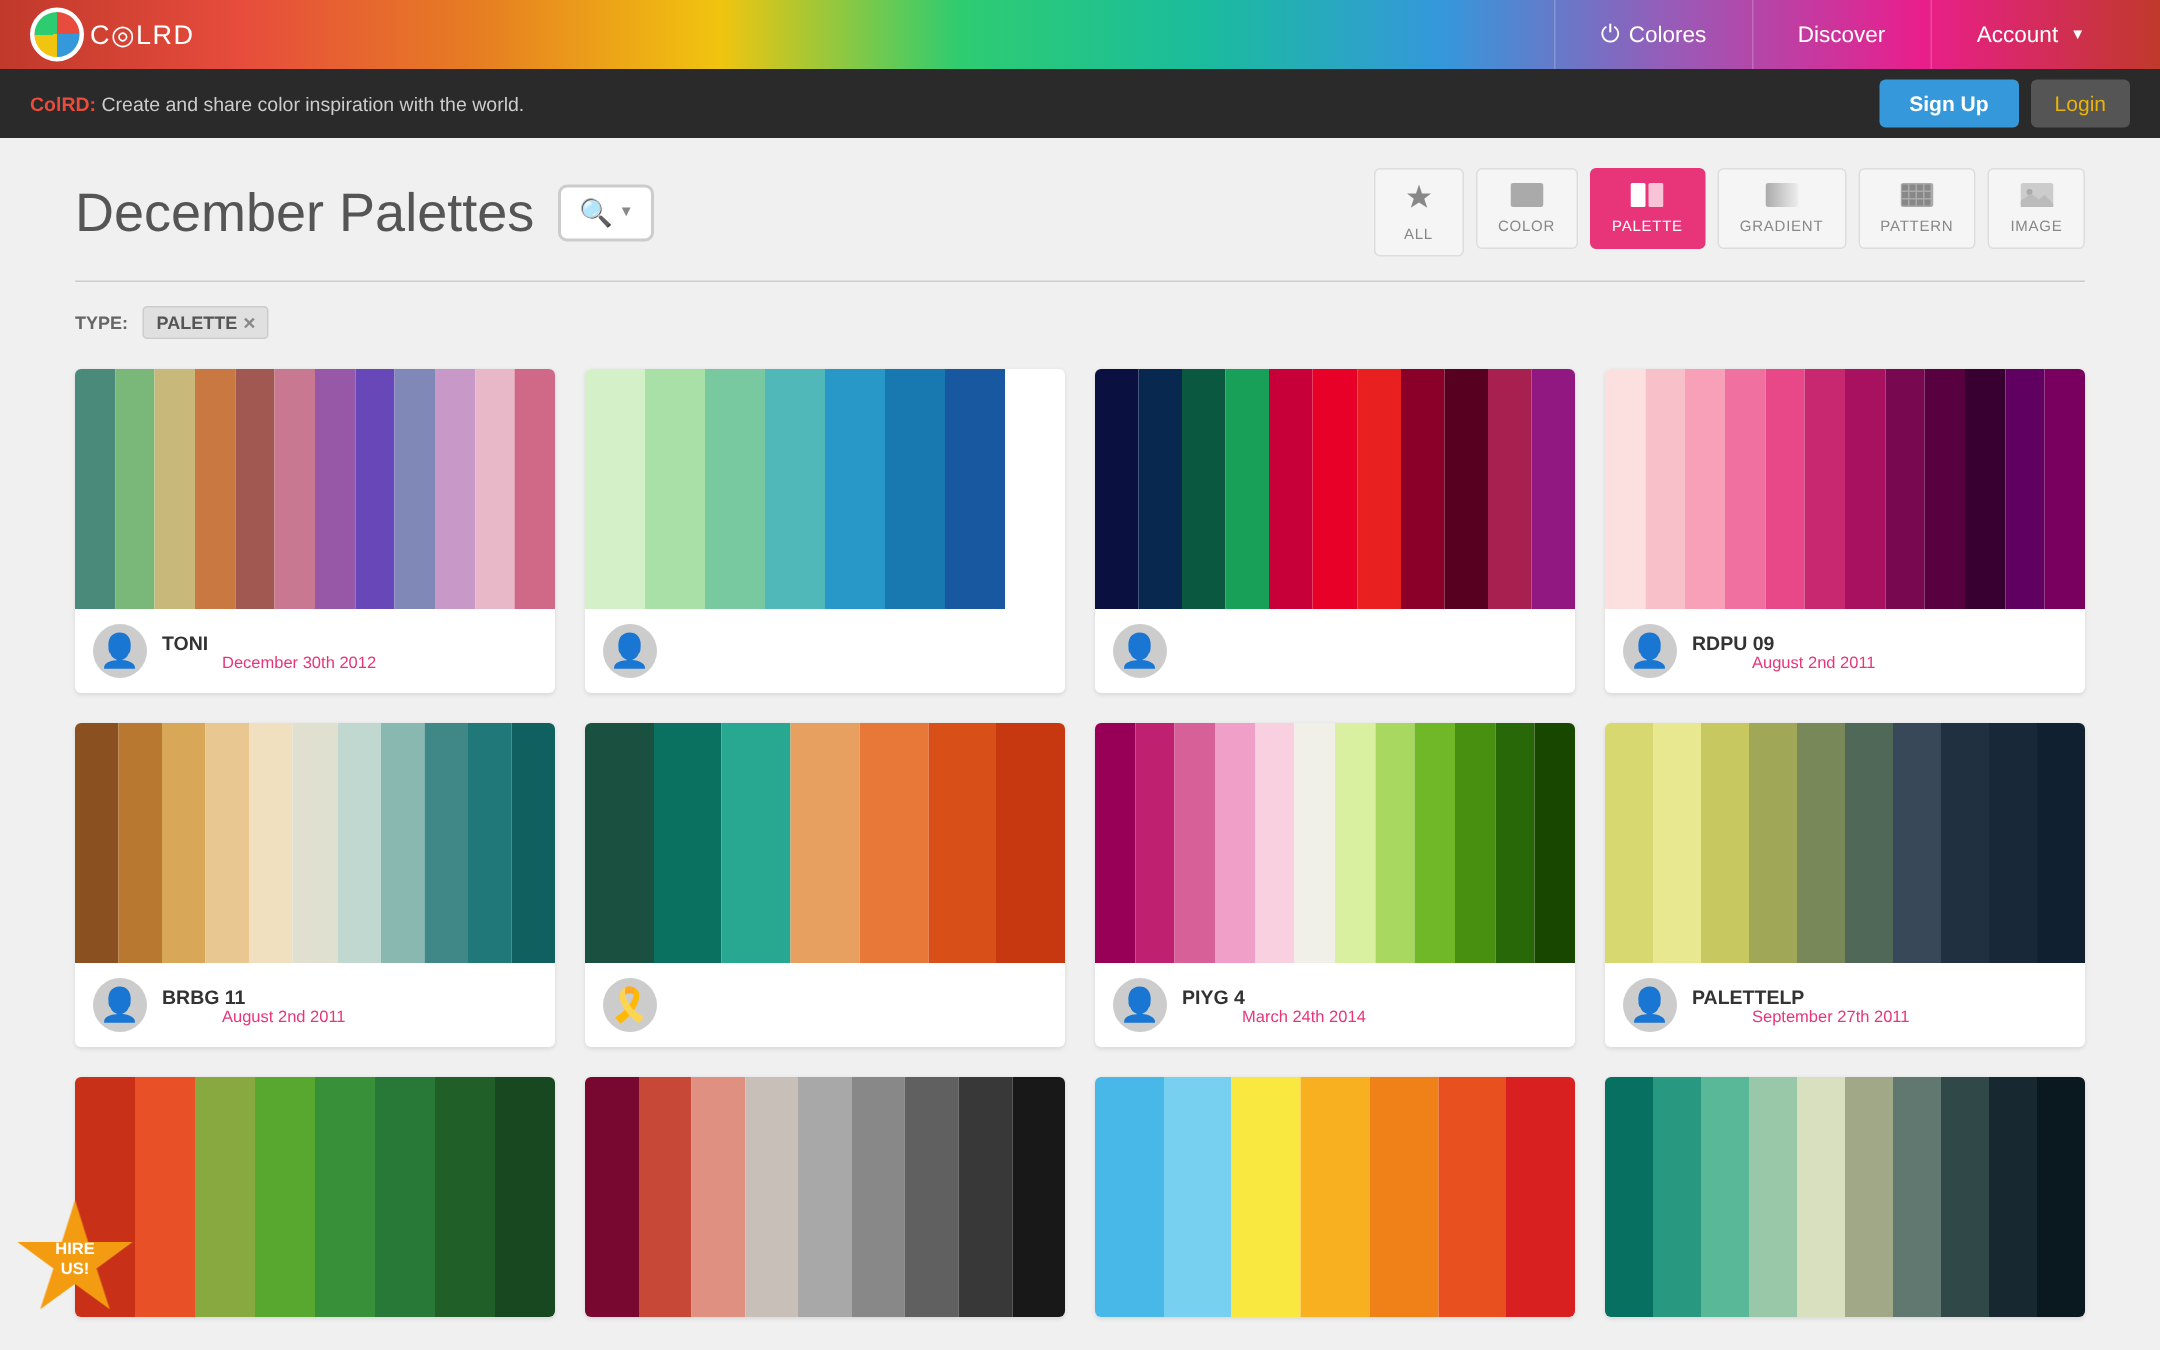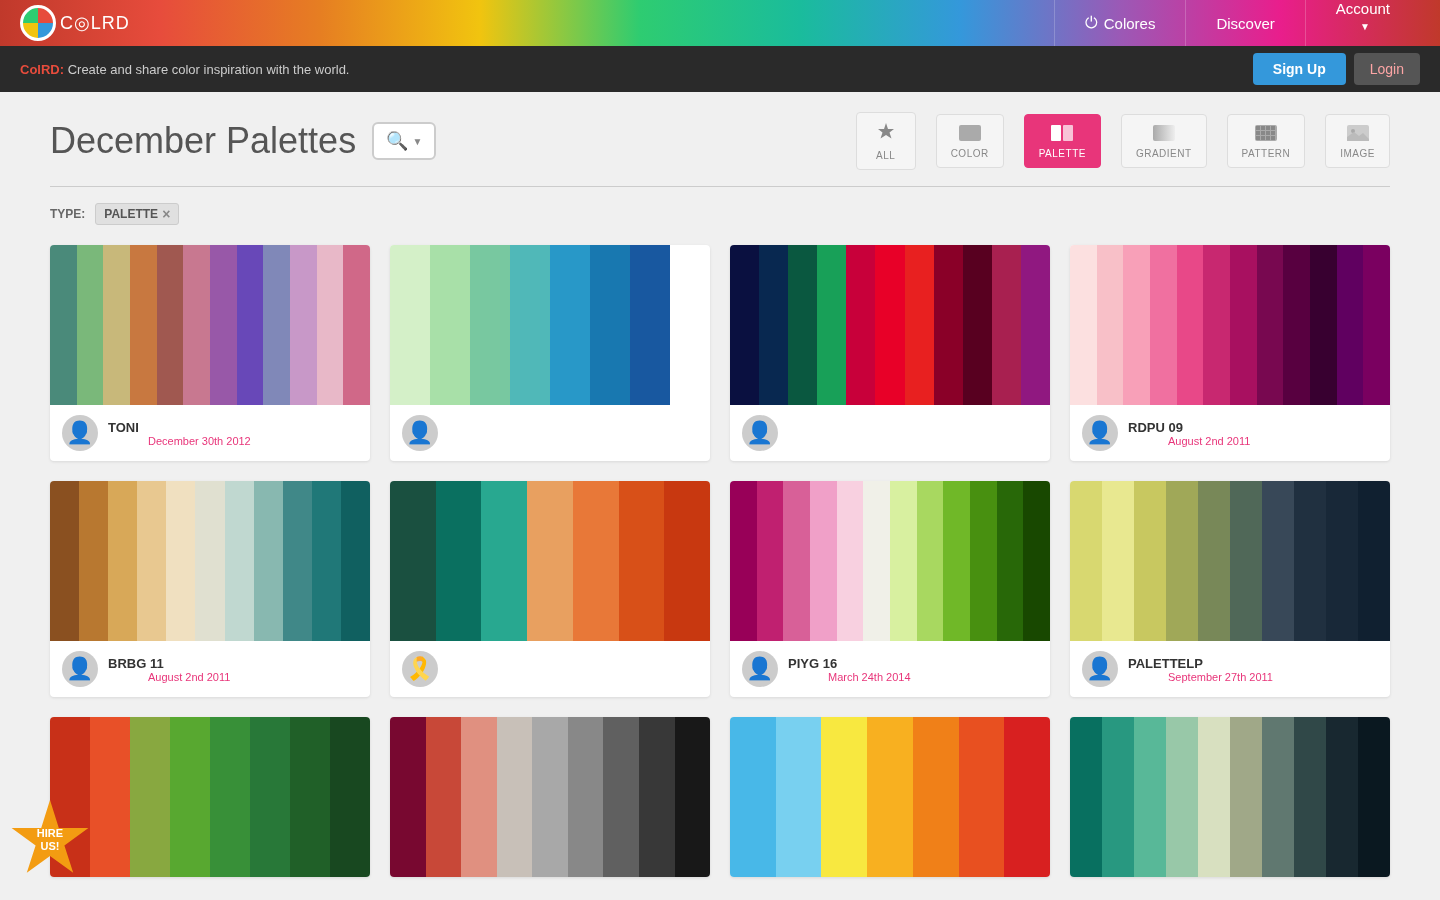--- a/index.html
+++ b/index.html
@@ -44,21 +44,21 @@
       padding: 0 30px;
       height: 46px;
       display: flex;
       align-items: center;
       font-size: 15px;
       cursor: pointer;
       border-left: 1px solid rgba(255,255,255,0.2);
     }
     #create-nav { gap: 6px; }
     #create-icon { font-size: 16px; }
-    #account-nav { gap: 4px; flex-direction: column; }
+    #account-nav { gap: 4px; }
     #account-arrow { font-size: 10px; margin-left: 4px; }
 
     
     #announce-bar {
       background: #2a2a2a;
       height: 46px;
       display: flex;
       align-items: center;
       padding: 0 20px;
       justify-content: space-between;
@@ -79,21 +79,21 @@
       color: white;
       border: none;
       padding: 8px 20px;
       border-radius: 4px;
       font-size: 14px;
       font-weight: bold;
       cursor: pointer;
     }
     #login-btn {
       background: #555;
-      color: #fca5a5;
+      color: #eab308;
       border: none;
       padding: 8px 16px;
       border-radius: 4px;
       font-size: 14px;
       cursor: pointer;
       text-align: right;
     }
 
     
     #main {
@@ -123,22 +123,22 @@
       background: white;
       cursor: pointer;
       gap: 4px;
     }
     #search-icon-svg { color: #888; font-size: 18px; }
     #search-dropdown-arrow { color: #888; font-size: 10px; }
 
     
     #filter-tabs {
       display: flex;
-      align-items: center;
-      gap: 20px;
+      align-items: flex-start;
+      gap: 8px;
       margin-left: auto;
       padding-left: 28px;
     }
     .filter-tab {
       display: flex;
       flex-direction: column;
       align-items: center;
       padding: 8px 14px;
       border-radius: 4px;
       cursor: pointer;
@@ -522,21 +522,21 @@
           <div class="swatch" style="background-color: rgb(112, 184, 40);"></div>
           <div class="swatch" style="background-color: rgb(72, 144, 16);"></div>
           <div class="swatch" style="background-color: rgb(40, 104, 8);"></div>
           <div class="swatch" style="background-color: rgb(24, 72, 0);"></div>
         </div>
         <div class="palette-info">
           <div class="avatar">
             <span class="avatar-icon">👤</span>
           </div>
           <div class="palette-meta">
-            <div class="palette-name">PIYG 16</div>
+            <div class="palette-name">PIYG 4</div>
             <div class="palette-date">March 24th 2014</div>
           </div>
         </div>
       </div>
       <div class="palette-card">
         <div class="palette-swatches">
           <div class="swatch" style="background-color: rgb(216, 216, 112);"></div>
           <div class="swatch" style="background-color: rgb(232, 232, 144);"></div>
           <div class="swatch" style="background-color: rgb(200, 200, 96);"></div>
           <div class="swatch" style="background-color: rgb(160, 168, 88);"></div>

